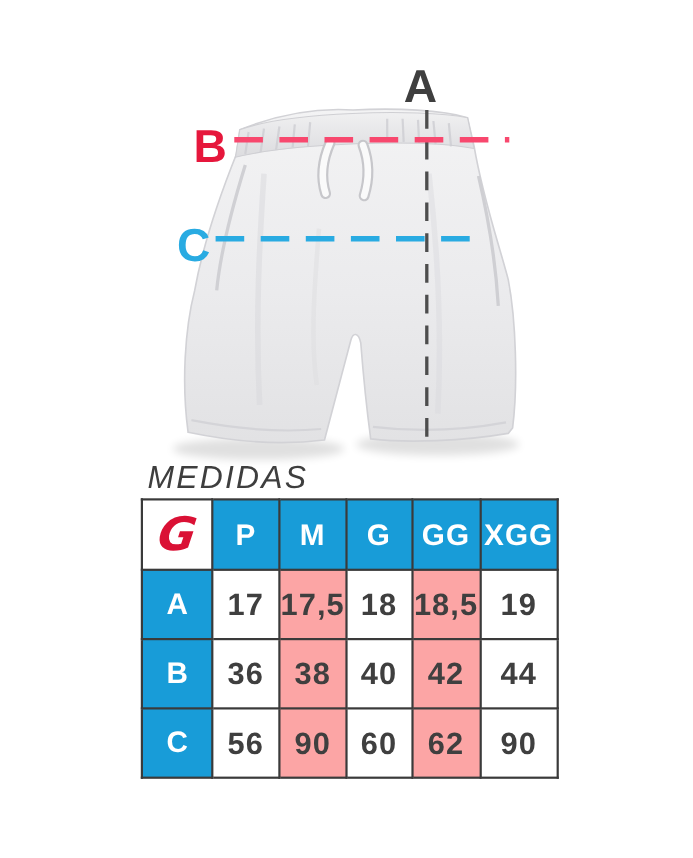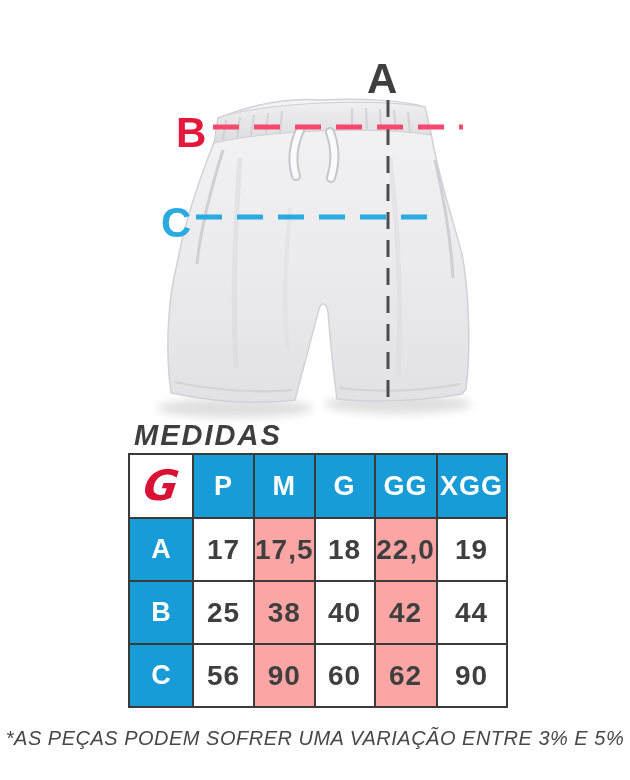--- a/index.html
+++ b/index.html
@@ -17,21 +17,21 @@
   .mline-c { left:196px; top:212px; width:240px; height:10px; }
 
   .mlabel { position:absolute; font-weight:bold; font-size:42px; line-height:1; }
   .mlabel-a { left:367px; top:58px;  color:#3f3f3f; }
   .mlabel-b { left:176px; top:112px; color:#e6173c; }
   .mlabel-c { left:161px; top:202px; color:#29abe2; }
 
   
   .table-title {
     position:absolute; left:134px; top:419px;
-    font-size:29px; font-style:italic; font-weight:bold;
+    font-size:29px; font-style:italic; font-weight:normal;
     color:#3e3e3e; letter-spacing:2px;
   }
   table.size-table {
     position:absolute; left:128px; top:453px;
     border-collapse:collapse; table-layout:fixed;
   }
   .size-table th, .size-table td {
     border:2px solid #3a3a3a; text-align:center; vertical-align:middle; padding:0;
   }
   .size-table thead th { height:62px; }
@@ -140,37 +140,36 @@
         <th class="head-size">GG</th>
         <th class="head-size">XGG</th>
       </tr>
     </thead>
     <tbody>
       <tr>
         <th class="row-label">A</th>
         <td>17</td>
         <td class="alt">17,5</td>
         <td>18</td>
-        <td class="alt">22,0</td>
+        <td class="alt">18,5</td>
         <td>19</td>
       </tr>
       <tr>
         <th class="row-label">B</th>
-        <td>25</td>
+        <td>36</td>
         <td class="alt">38</td>
         <td>40</td>
         <td class="alt">42</td>
         <td>44</td>
       </tr>
       <tr>
         <th class="row-label">C</th>
         <td>56</td>
         <td class="alt">90</td>
         <td>60</td>
         <td class="alt">62</td>
         <td>90</td>
       </tr>
     </tbody>
   </table>
 
-  <div class="footnote">*AS PEÇAS PODEM SOFRER UMA VARIAÇÃO ENTRE 3% E 5%</div>
 
 </div>
 
 </body></html>

